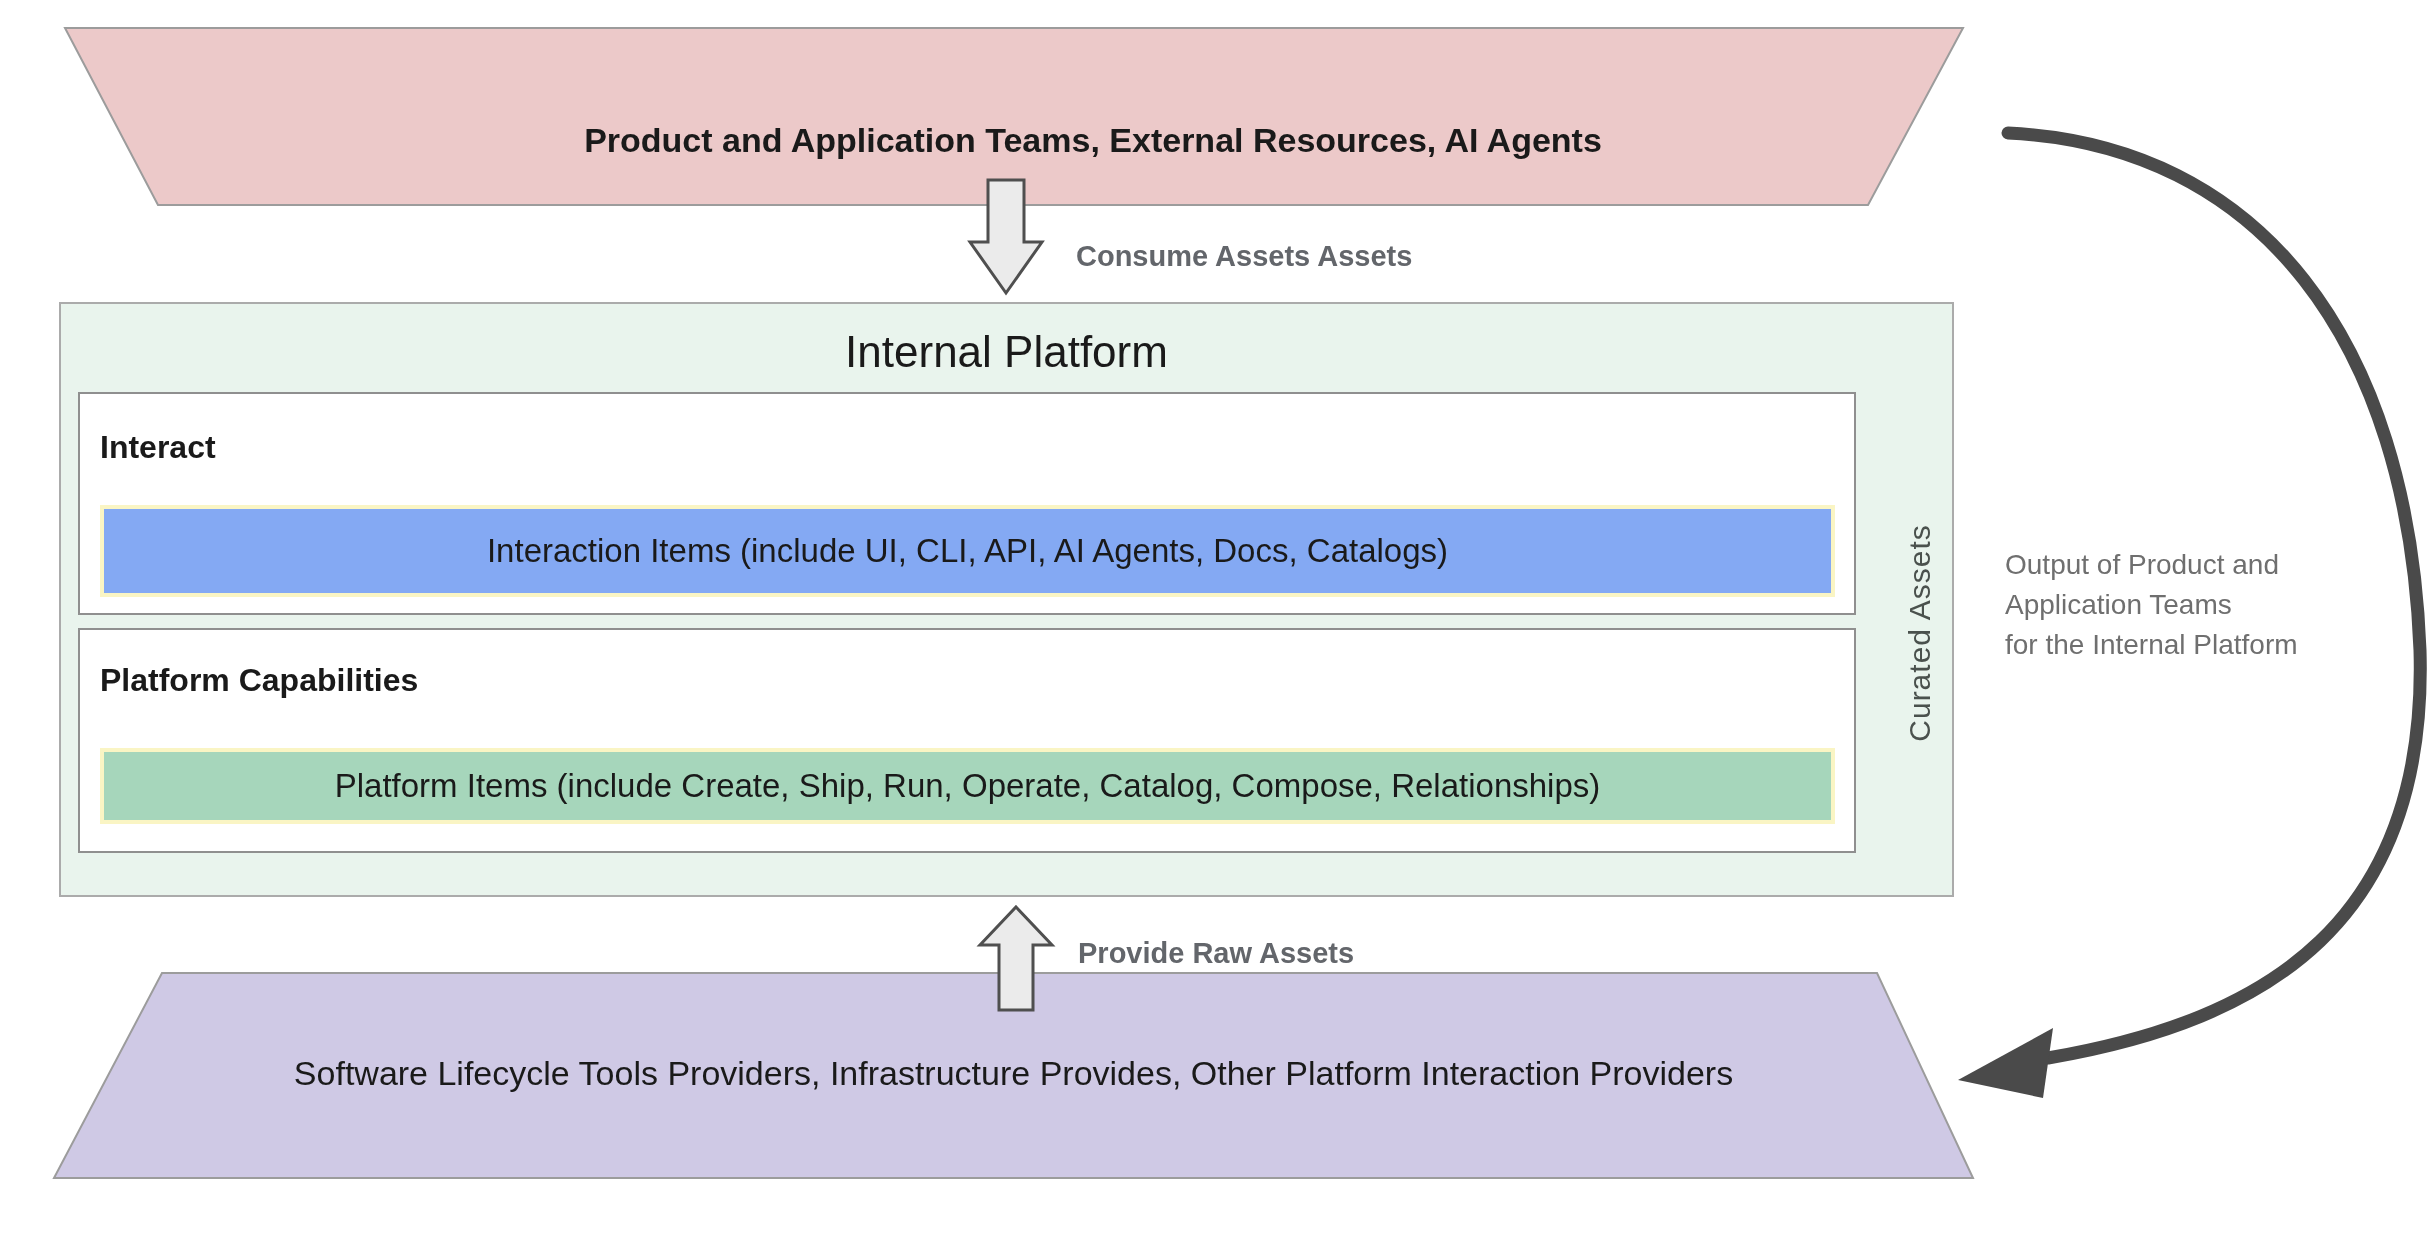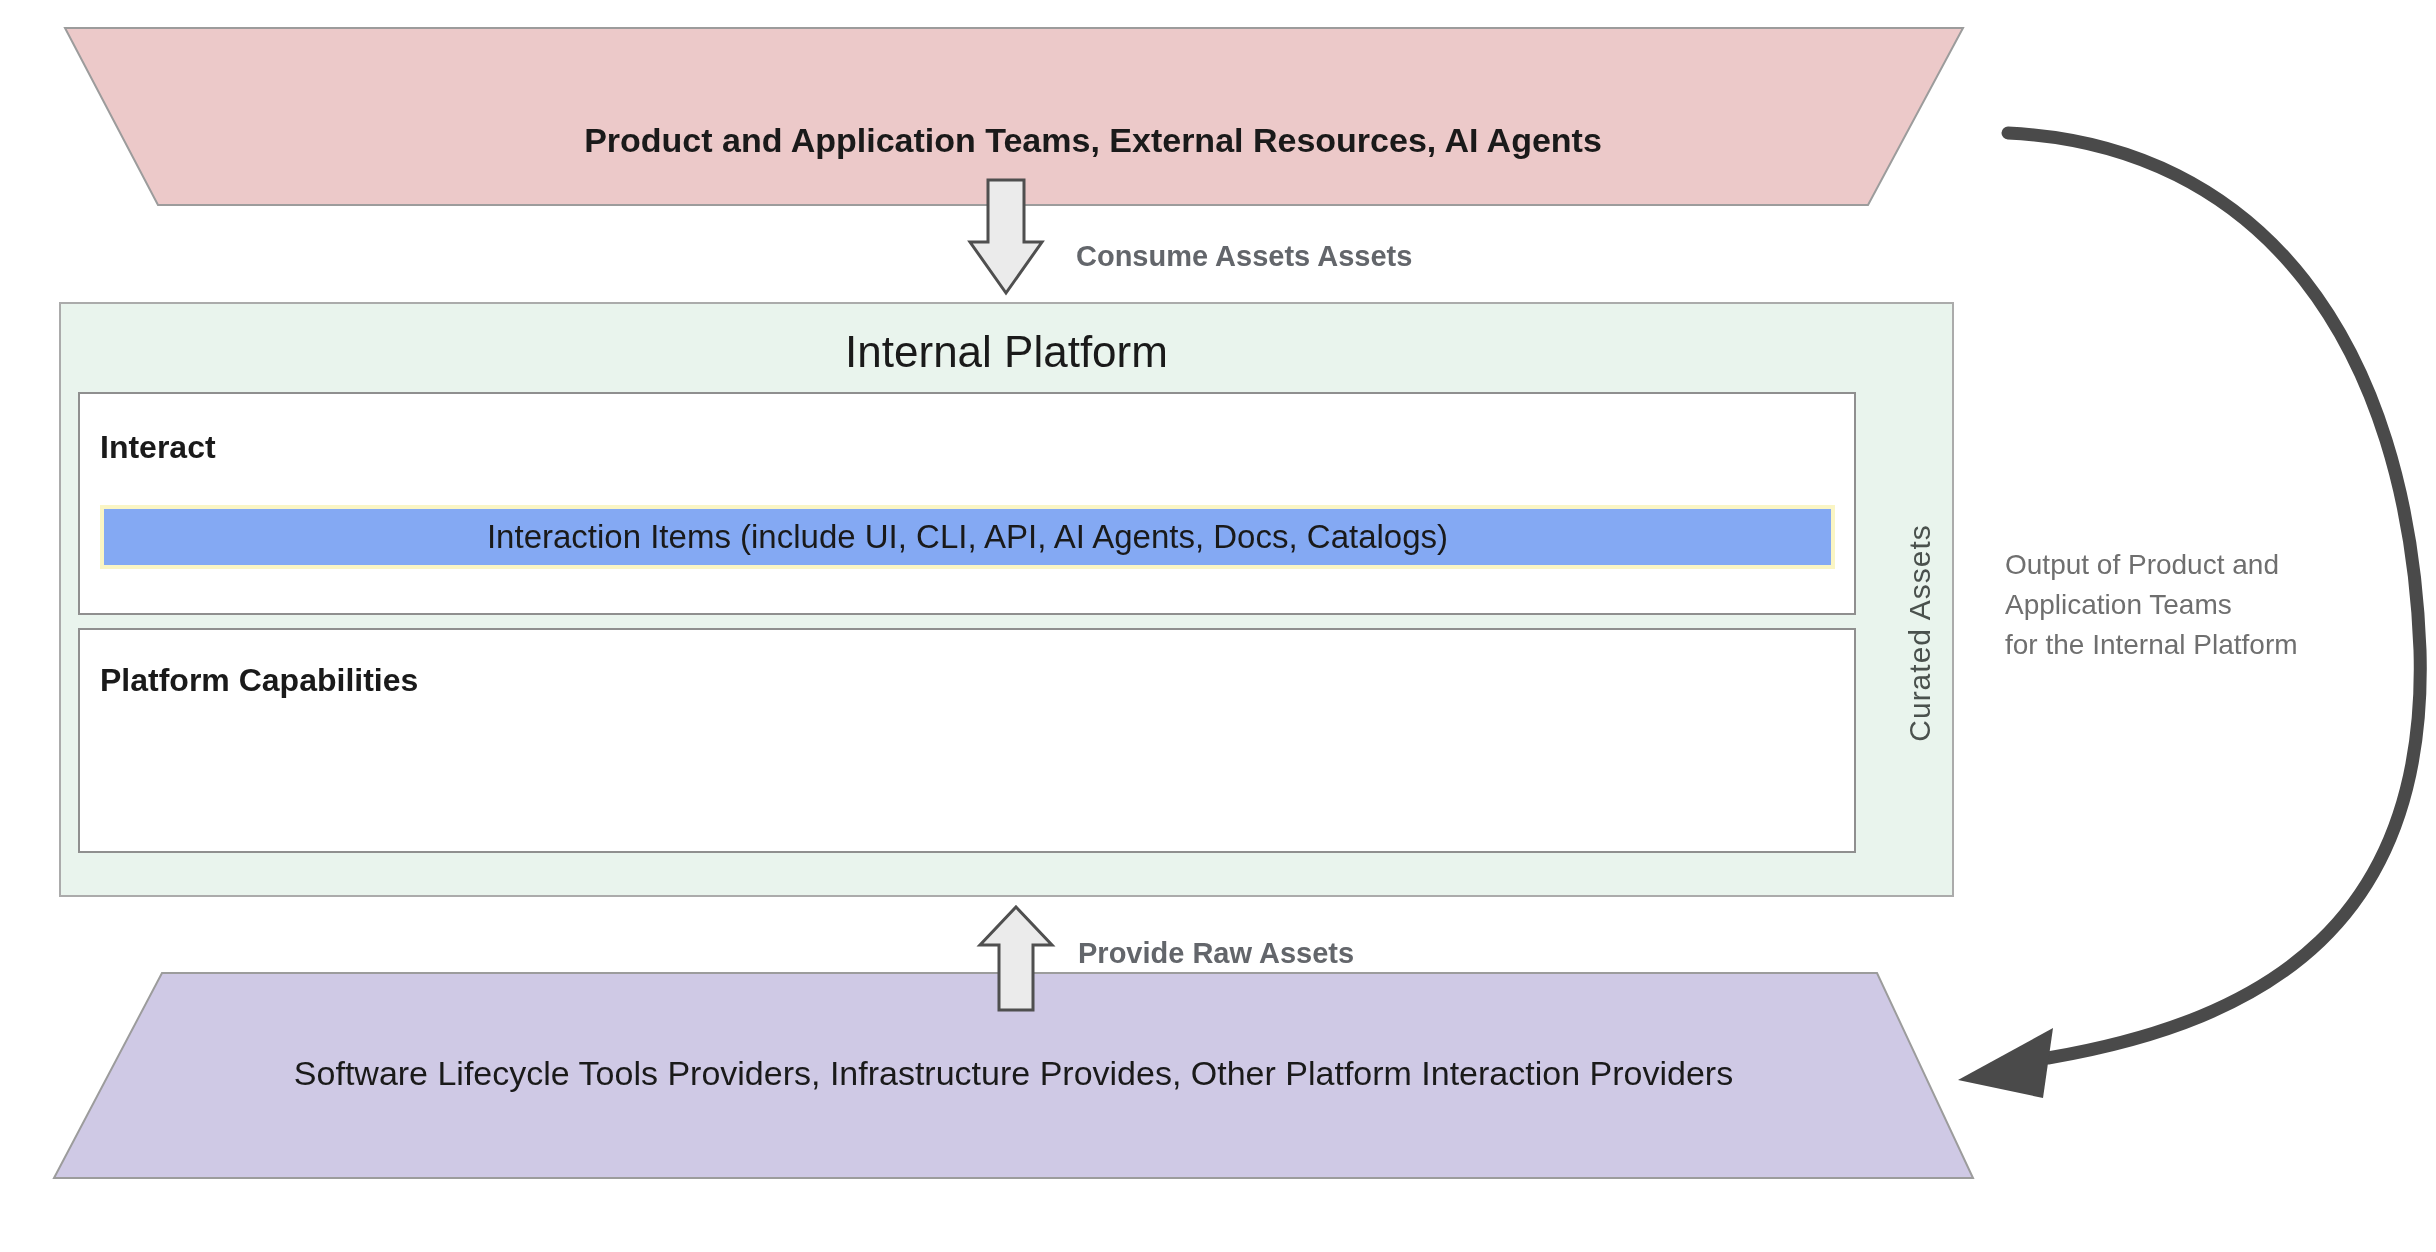--- a/index.html
+++ b/index.html
@@ -25,21 +25,21 @@
   .mint-box{
     left:59px;top:302px;width:1895px;height:595px;
     background:var(--mint);border:2px solid var(--mint-stroke);
   }
   .white-box{
     left:78px;width:1778px;height:223px;background:#ffffff;border:2px solid var(--box-stroke);
   }
   .white-box.interact{top:392px;}
   .white-box.capabilities{top:628px;height:225px;}
   .item-bar{
-    left:100px;width:1735px;height:64px;border:4px solid var(--bar-border);
+    left:100px;width:1735px;height:92px;border:4px solid var(--bar-border);
     display:flex;align-items:center;justify-content:center;
     font-size:33px;color:var(--dark-text);
   }
   .item-bar.blue{top:505px;background:var(--blue-bar);}
   .item-bar.green{top:748px;height:76px;background:var(--green-bar);}
   .node-label{font-size:34px;color:var(--dark-text);text-align:center;line-height:44px;}
   .pink-label{left:0;top:118px;width:2186px;font-weight:bold;}
   .purple-label{left:0;top:1051px;width:2027px;}
   .platform-title{left:59px;top:330px;width:1895px;font-size:44px;}
   .section-title{font-size:32px;font-weight:600;line-height:44px;}
@@ -77,20 +77,21 @@
     <path class="curve-path" d="M 2008 133 C 2260 145, 2408 340, 2420 650 C 2428 920, 2270 1020, 2048 1058"></path>
     <polygon class="curve-head" points="1958,1080 2053,1028 2043,1098"></polygon>
   </svg>
 
   <div class="abs mint-box"></div>
 
   <div class="abs white-box interact"></div>
   <div class="abs white-box capabilities"></div>
 
   <div class="abs item-bar blue">Interaction Items (include UI, CLI, API, AI Agents, Docs, Catalogs)</div>
+  <div class="abs item-bar green">Platform Items (include Create, Ship, Run, Operate, Catalog, Compose, Relationships)</div>
 
   <div class="abs node-label pink-label">Product and Application Teams, External Resources, AI Agents</div>
 
   <div class="abs arrow-label consume-label">Consume Assets Assets</div>
 
   <div class="abs node-label platform-title">Internal Platform</div>
 
   <div class="abs section-title interact-title">Interact</div>
 
   <div class="abs section-title capabilities-title">Platform Capabilities</div>

